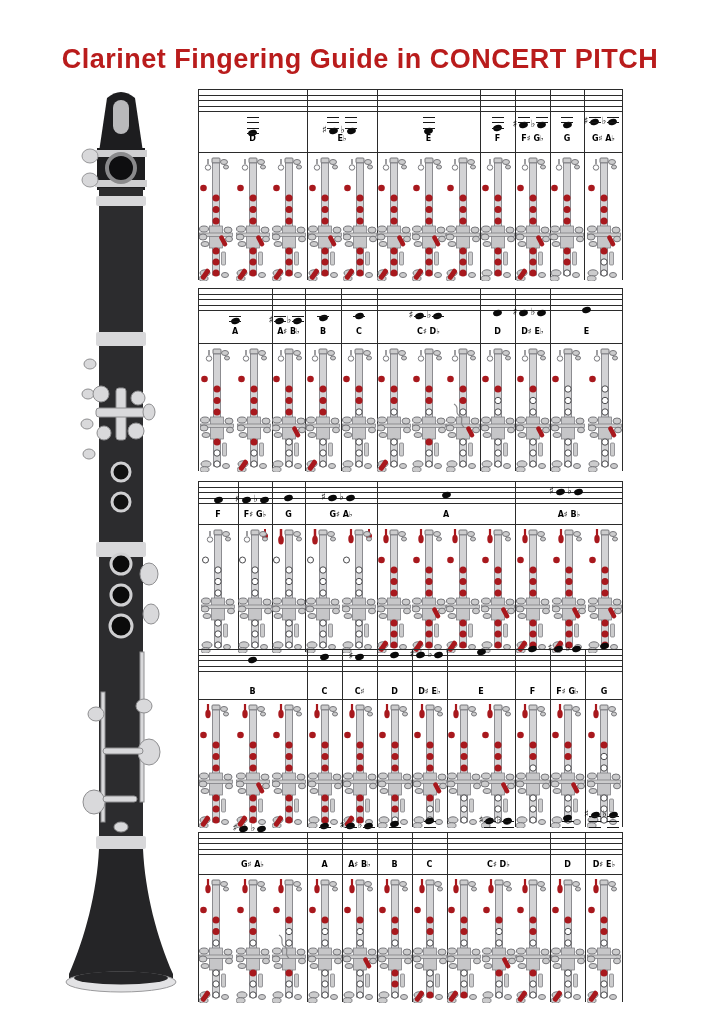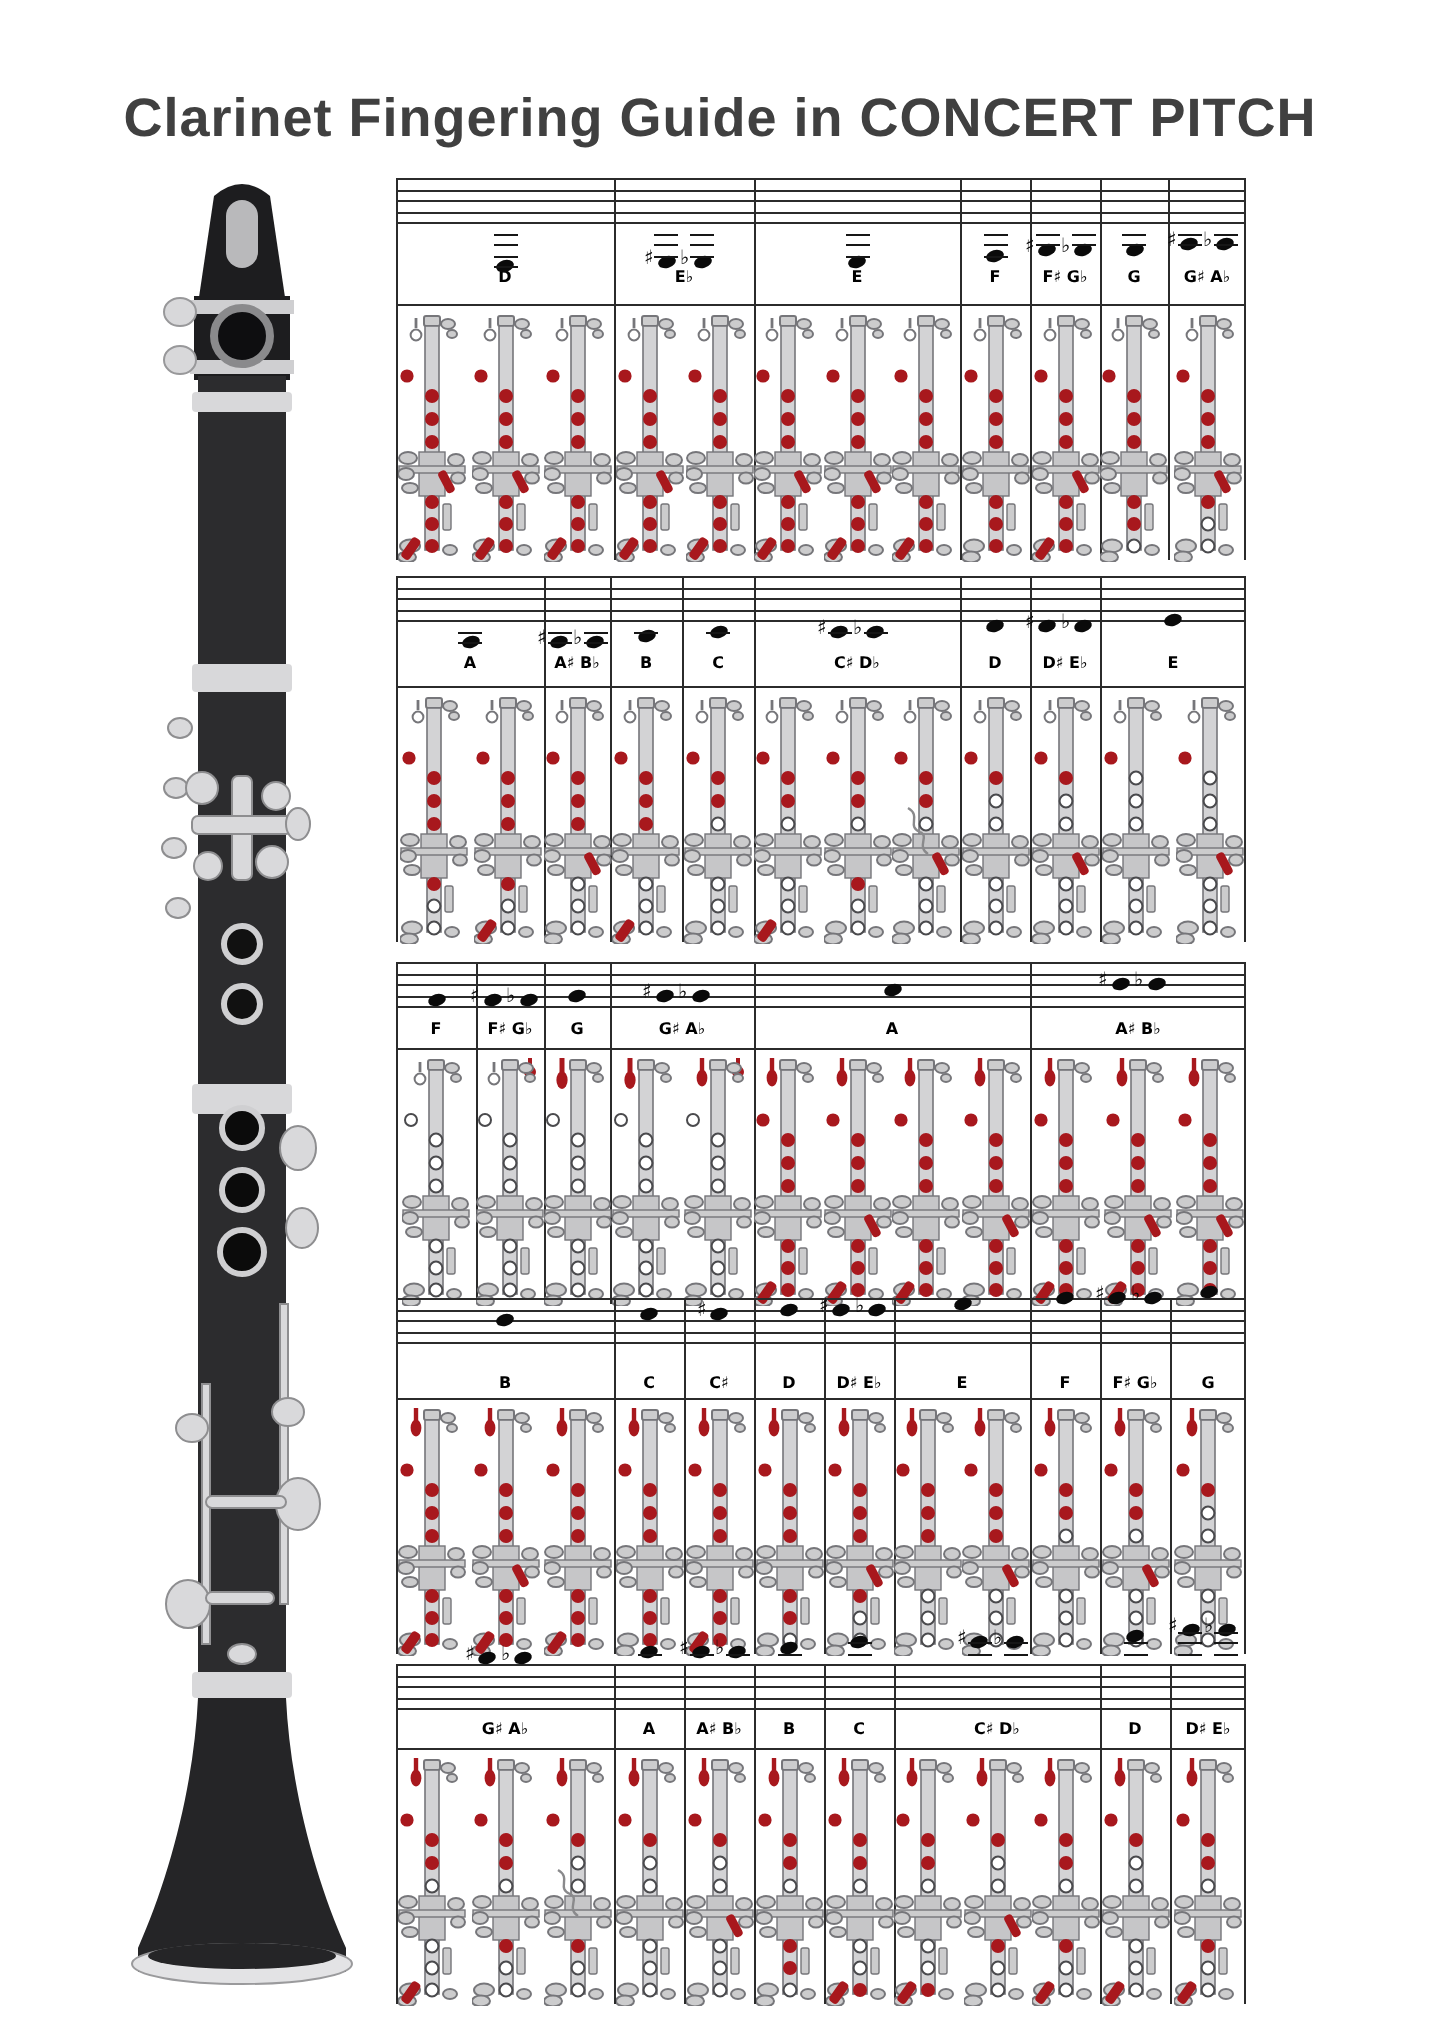--- a/index.html
+++ b/index.html
@@ -1,19 +1,19 @@
 <!DOCTYPE html>
 <html><head>
 <meta charset="utf-8">
 <style>
   html,body{margin:0;padding:0;background:#fff;}
   #page{position:relative;width:720px;height:1018px;background:#fff;overflow:hidden;
         font-family:"Liberation Sans",sans-serif;}
   #title{position:absolute;top:26px;left:0;width:720px;text-align:center;
-         font:bold 27px "Liberation Sans",sans-serif;color:#404040;letter-spacing:.5px;}
+         font:bold 27px "Liberation Sans",sans-serif;color:#b91c1c;letter-spacing:.5px;}
   .row{position:absolute;left:198px;width:425px;}
   .staff-line{position:absolute;left:0;right:0;height:1px;background:#2b2b2b;}
   .band-border{position:absolute;left:0;right:0;height:1px;background:#2b2b2b;}
   .divider{position:absolute;width:1px;background:#2b2b2b;}
   .cell{position:absolute;top:0;}
   .note-label{position:absolute;left:0;right:0;text-align:center;
               font:bold 8px "DejaVu Sans",sans-serif;color:#000;white-space:nowrap;}
   .notehead{position:absolute;width:9px;height:6px;background:#0a0a0a;border-radius:50%;
             transform:rotate(-16deg);}
   .acc{position:absolute;font:bold 10px "DejaVu Sans",sans-serif;color:#0a0a0a;line-height:1;}

